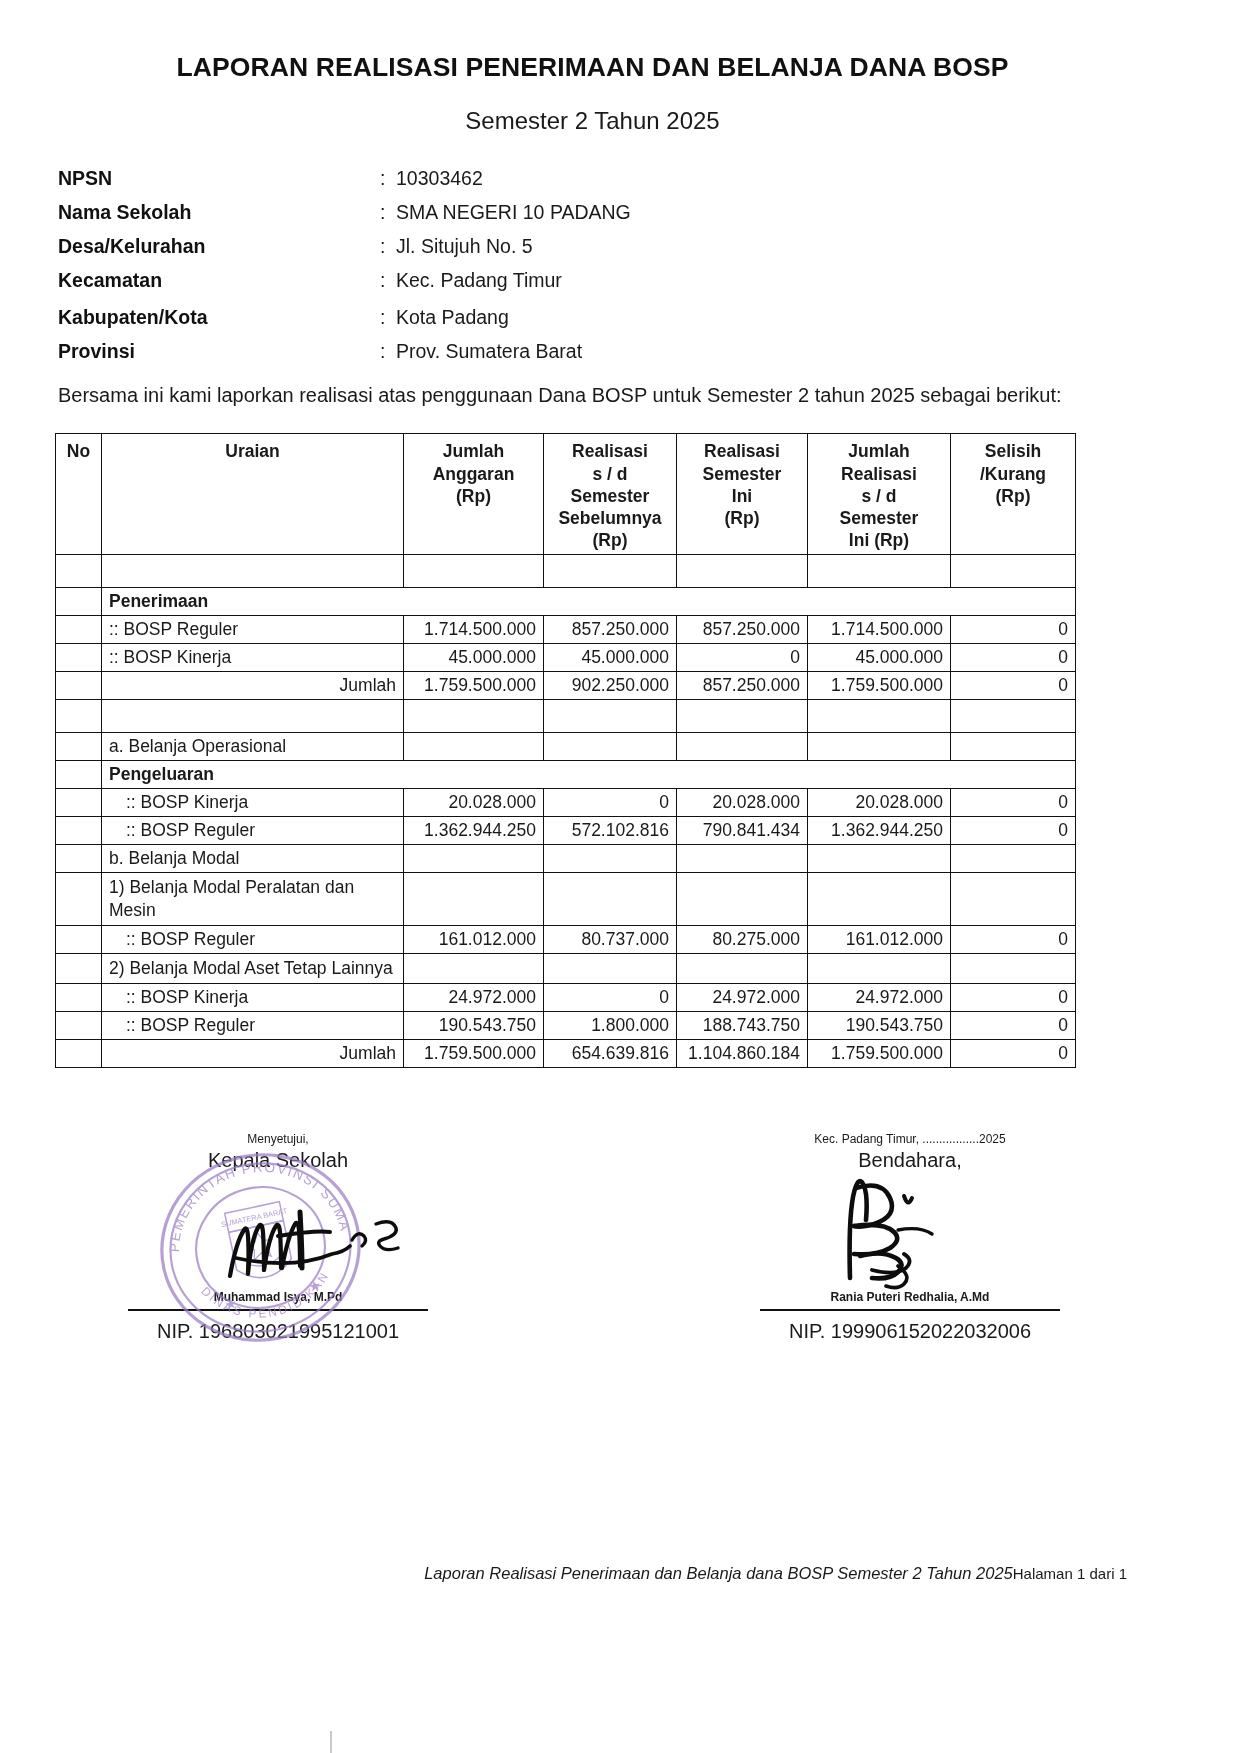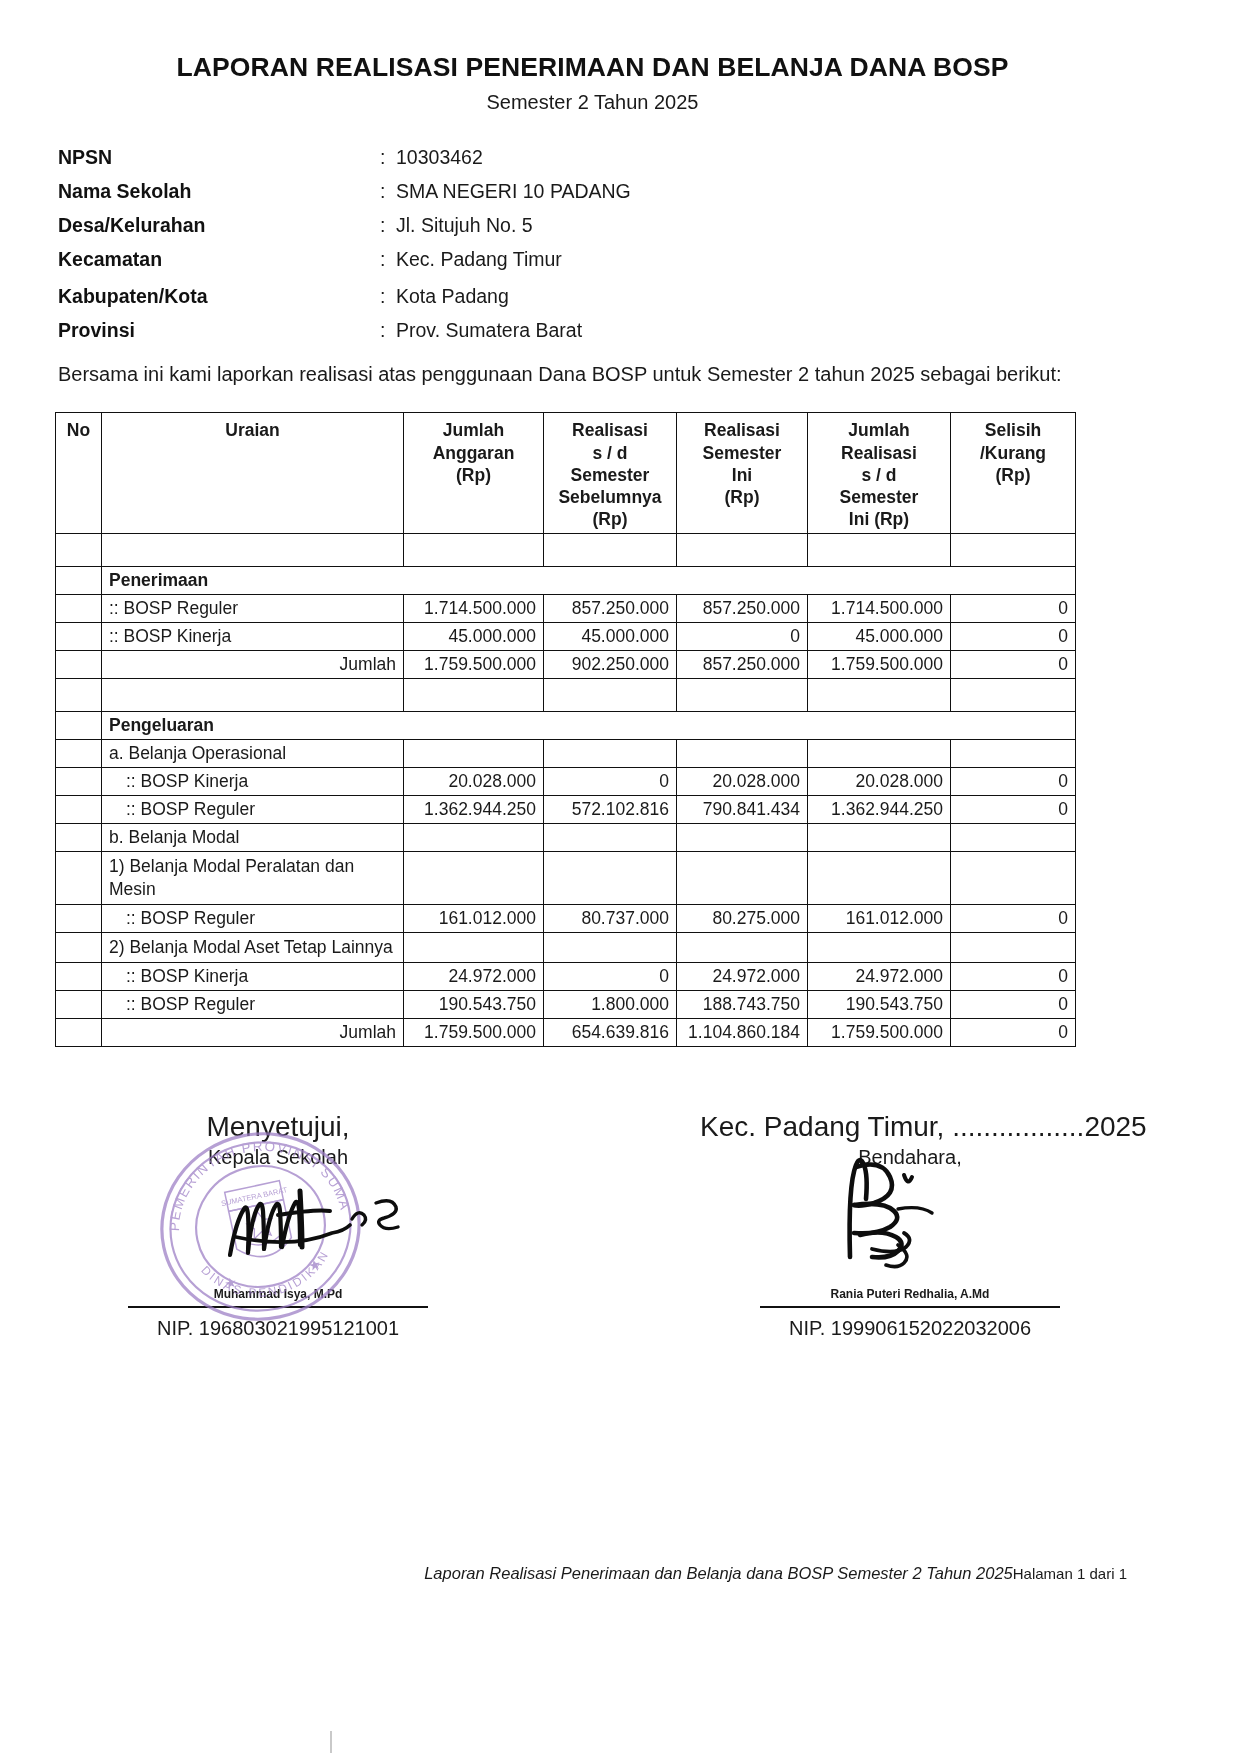--- a/index.html
+++ b/index.html
@@ -25,22 +25,22 @@
   .doc-title {
     text-align: center;
     font-size: 26.5px;
     font-weight: bold;
     letter-spacing: 0.1px;
     margin: 52px 0 0 0;
     color: #111;
   }
   .doc-subtitle {
     text-align: center;
-    font-size: 20px;
-    margin: 8px 0 0 0;
+    font-size: 24px;
+    margin: 24px 0 0 0;
     color: #1a1a1a;
   }
 
   
   .identity {
     margin: 32px 0 0 58px;
     width: 700px;
   }
   .id-row {
     display: flex;
@@ -126,21 +126,21 @@
     margin-top: 64px;
     height: 290px;
   }
   .sign-block {
     position: absolute;
     text-align: center;
     font-size: 20px;
   }
   .sign-left  { left: 78px;  top: 0; width: 400px; }
   .sign-right { left: 700px; top: 0; width: 420px; }
-  .sign-line1 { font-size: 28px; white-space: nowrap; }
+  .sign-line1 { font-size: 12px; white-space: nowrap; }
   .sign-line2 { font-size: 20px; margin-top: 3px; }
   .sign-name  { font-size: 12px; margin-top: 118px; font-weight: bold; }
   .sign-rule  {
     border-bottom: 2px solid #111;
     width: 300px;
     margin: 5px auto 0 auto;
   }
   .sign-right .sign-rule { width: 300px; }
   .sign-nip   { font-size: 20px; margin-top: 9px; }
 
@@ -296,31 +296,31 @@
         <td></td>
           <td></td>
           <td></td>
         <td></td>
           <td></td>
           <td></td>
           <td></td>
       </tr>
       <tr>
         <td></td>
+        <td class="txt">a. Belanja Operasional</td>
+        <td class="num"></td>
+        <td class="num"></td>
+        <td class="num"></td>
+        <td class="num"></td>
+        <td class="num"></td>
+      </tr>
+
+      <tr>
+        <td></td>
         <td class="section" colspan="6">Pengeluaran</td>
-      </tr>
-
-      <tr>
-        <td></td>
-        <td class="txt">a. Belanja Operasional</td>
-        <td class="num"></td>
-        <td class="num"></td>
-        <td class="num"></td>
-        <td class="num"></td>
-        <td class="num"></td>
       </tr>
       <tr>
         <td></td>
         <td class="txt" style="padding-left:24px">:: BOSP Kinerja</td>
         <td class="num">20.028.000</td>
         <td class="num">0</td>
         <td class="num">20.028.000</td>
         <td class="num">20.028.000</td>
         <td class="num">0</td>
       </tr>

